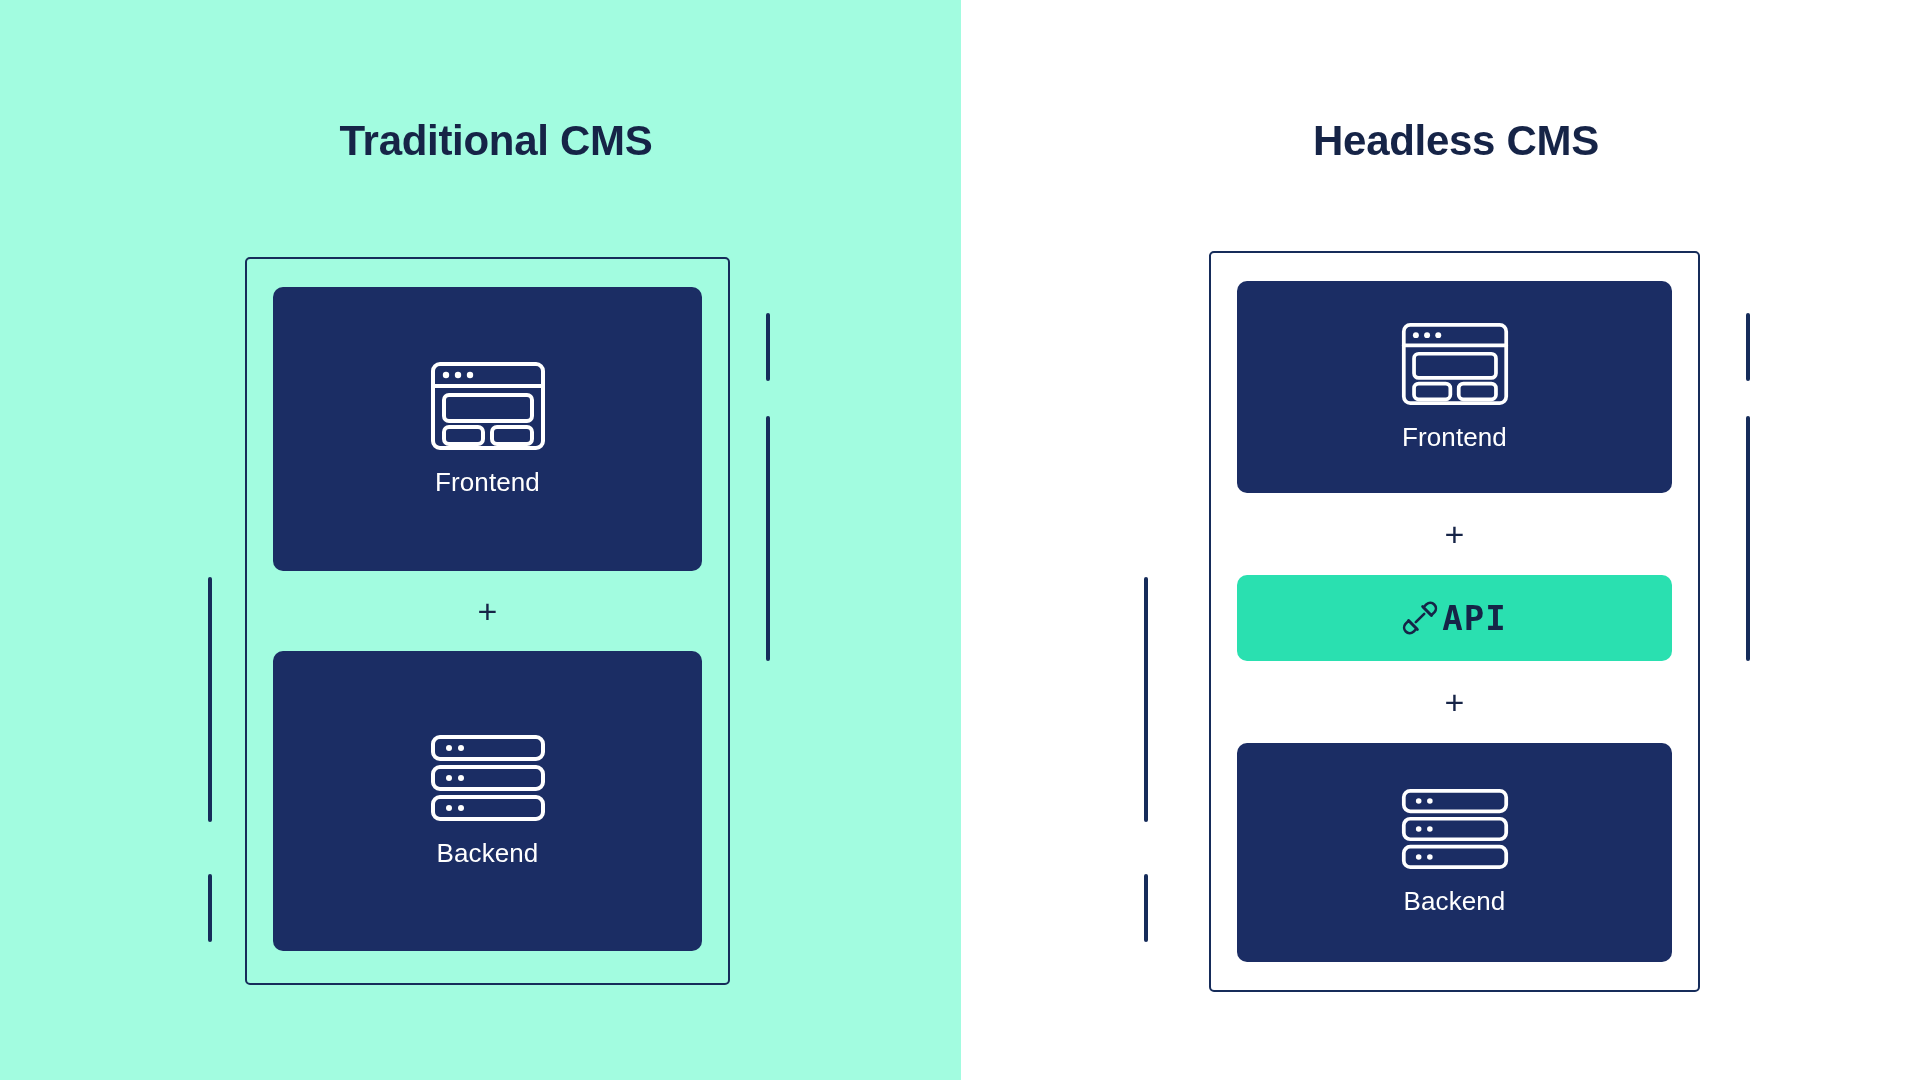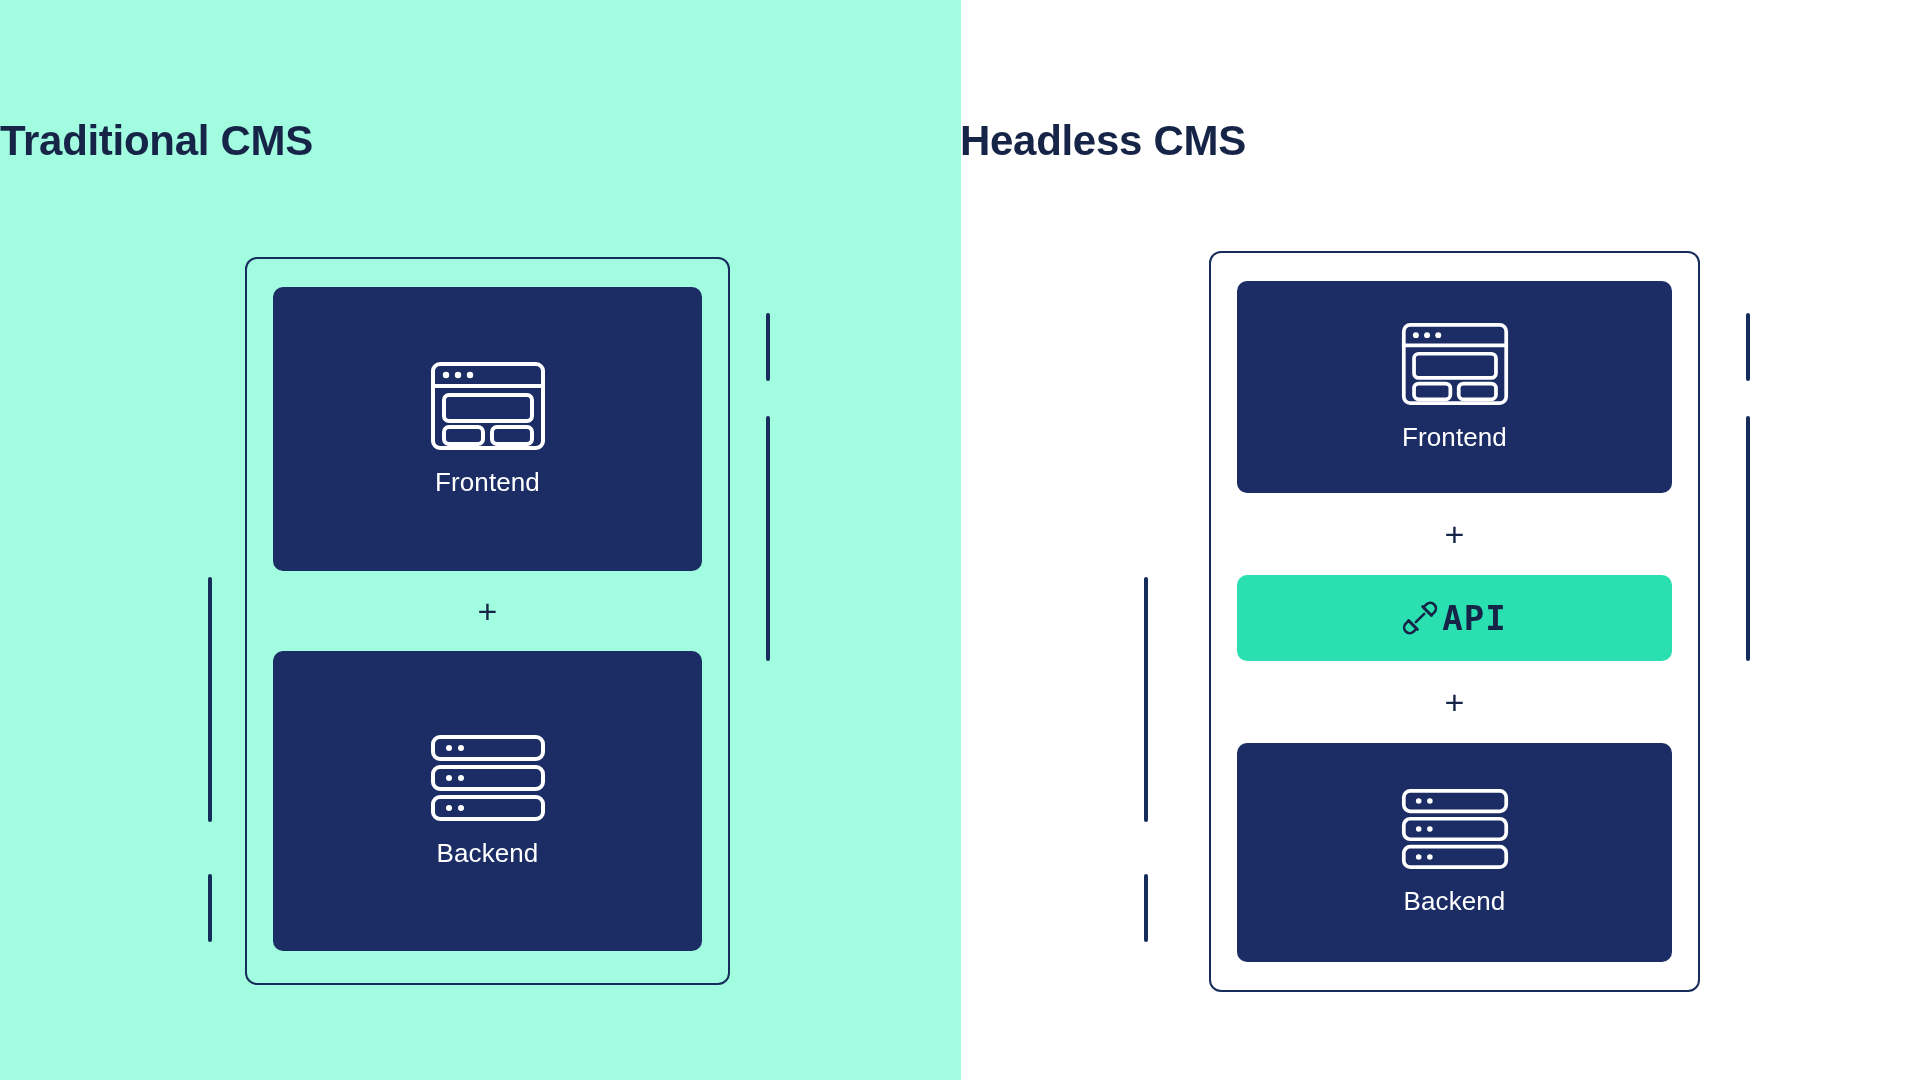--- a/index.html
+++ b/index.html
@@ -46,33 +46,35 @@
   }
   .panel.left  { left: 0; }
   .panel.right { left: 960px; }
 
   
   .panel-title {
     position: absolute;
     top: 118px;
     left: 0;
     width: 100%;
+    text-align: center;
     font-size: 42px;
     font-weight: bold;
     color: #162447;
     letter-spacing: -0.3px;
     line-height: 1.1;
+    padding-left: 16px;
   }
 
   
   .stack-frame {
     position: absolute;
     box-sizing: border-box;
     border: 2.5px solid #162c5a;
-    border-radius: 12px;
+    border-radius: 5px;
     background: transparent;
   }
   .panel.left .stack-frame {
     left: 245px;
     top: 257px;
     width: 485px;
     height: 728px;
   }
   .panel.right .stack-frame {
     left: 249px;

